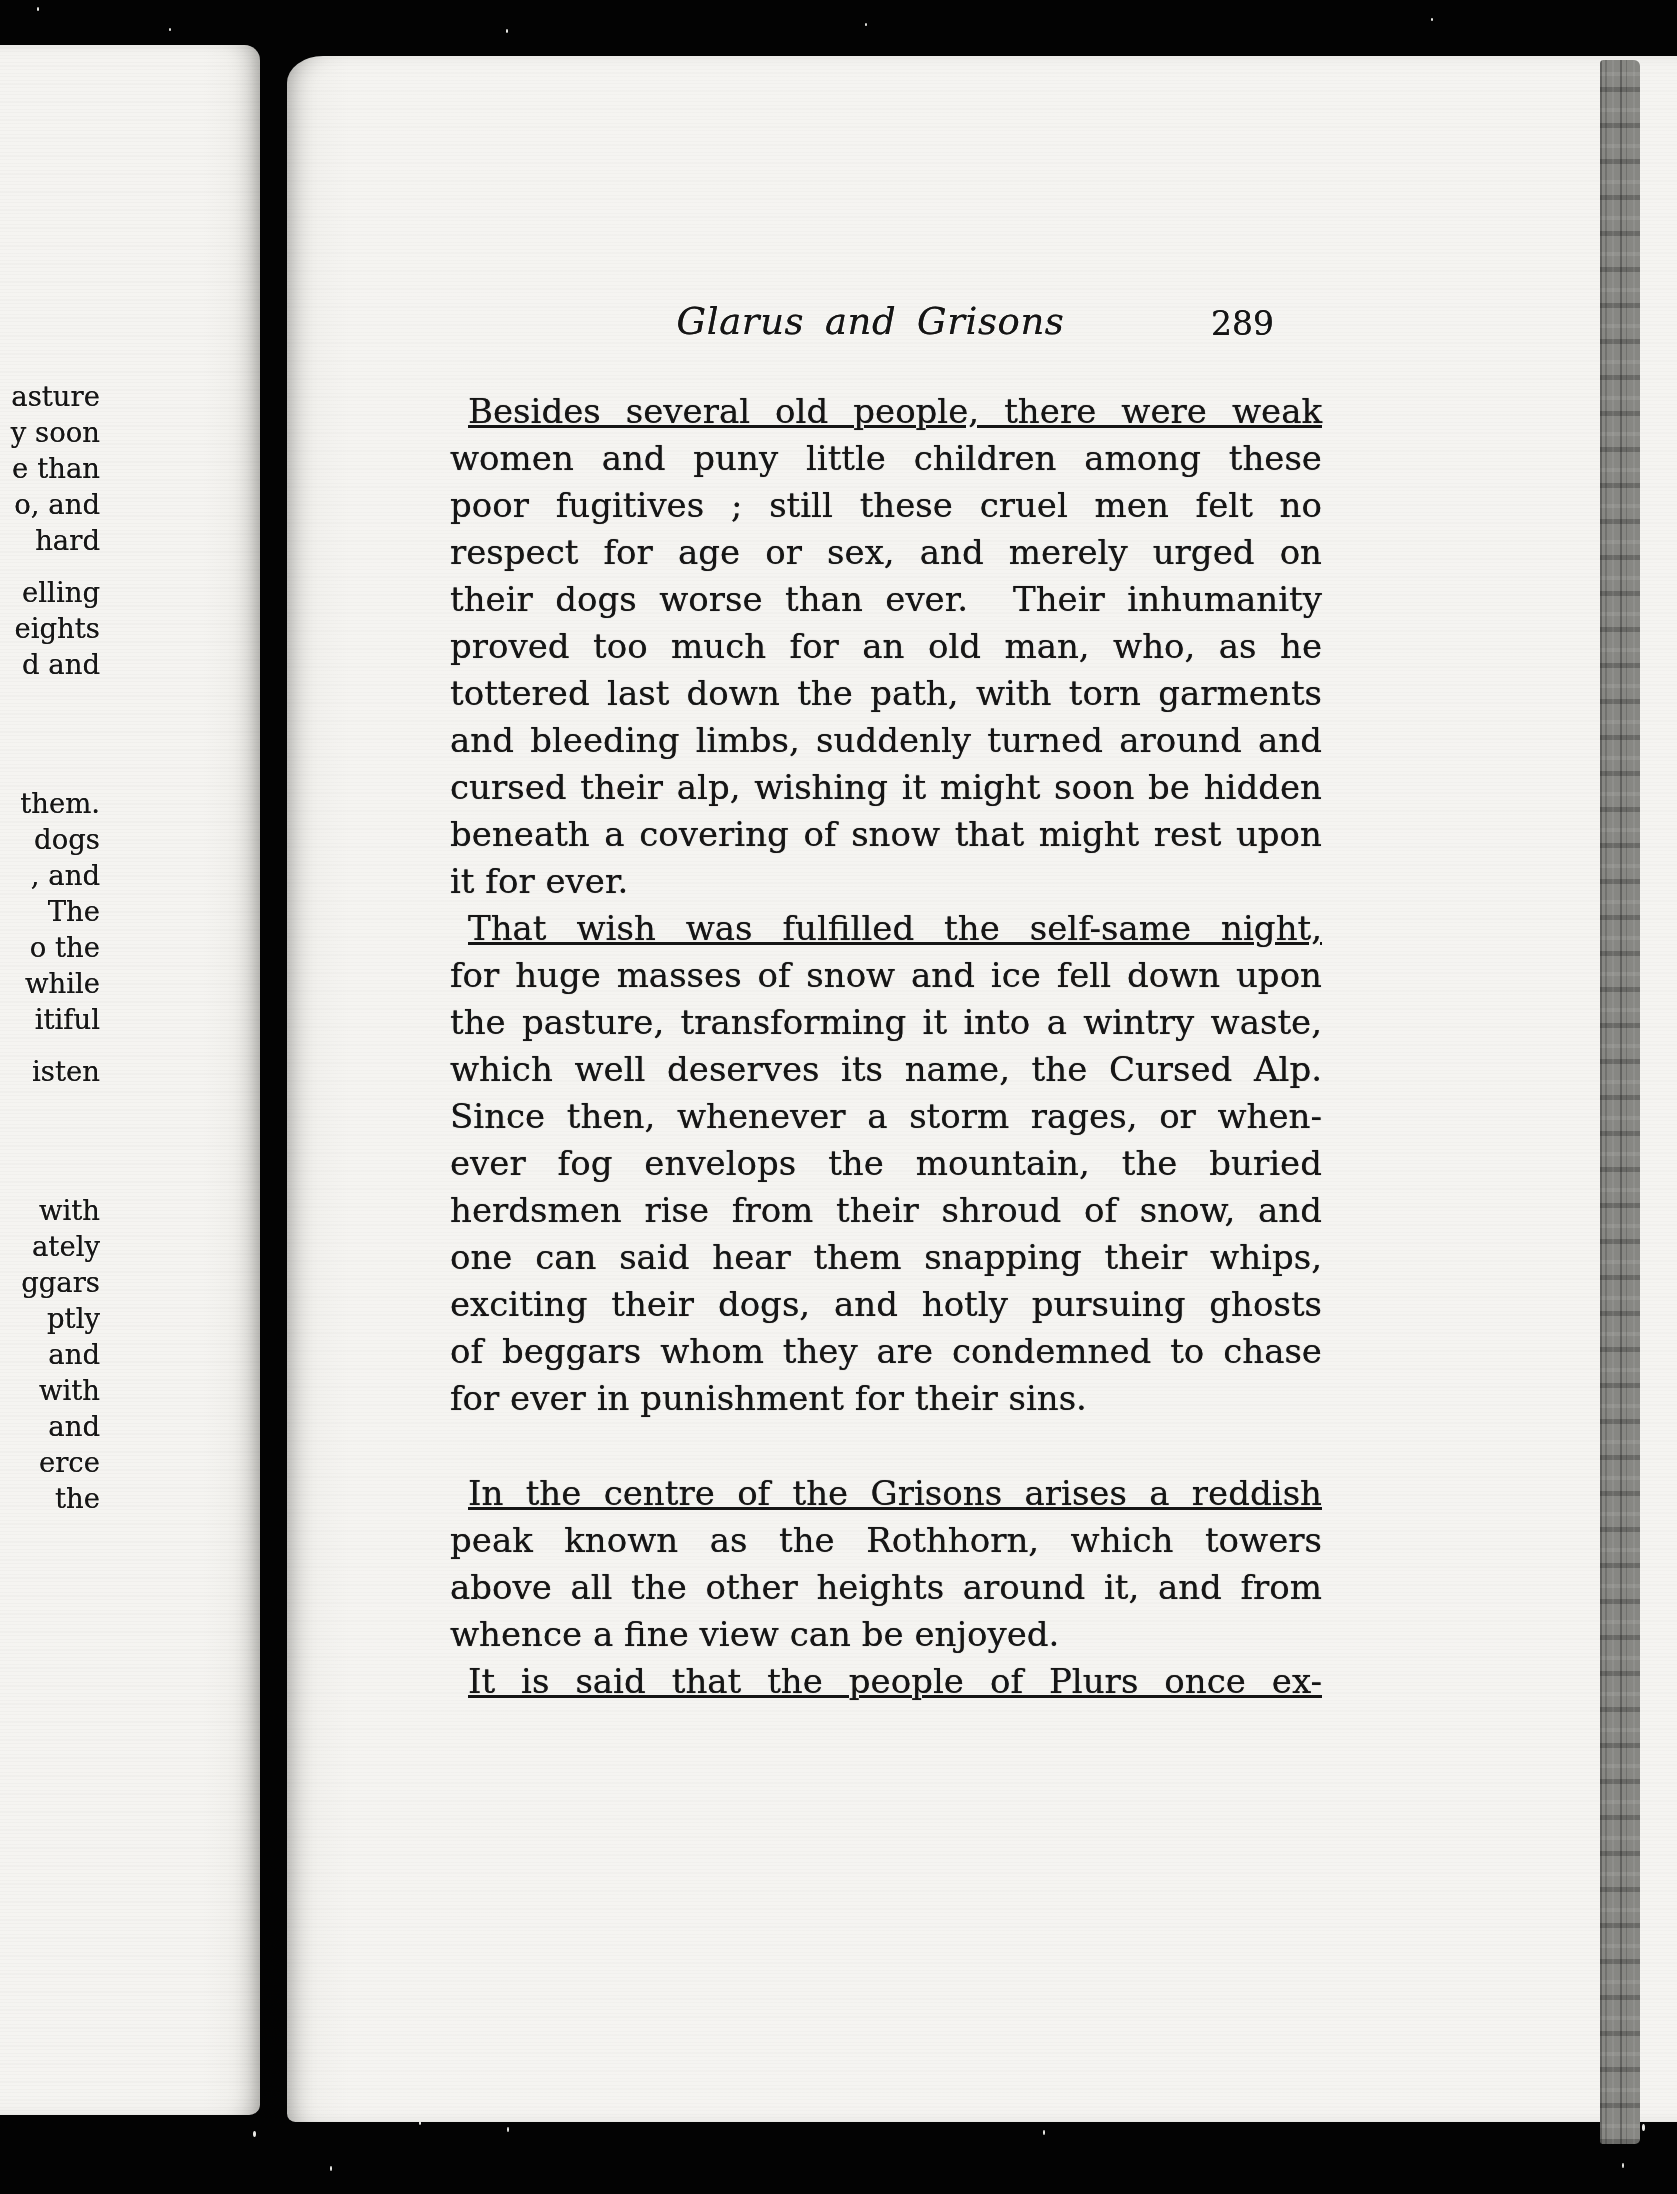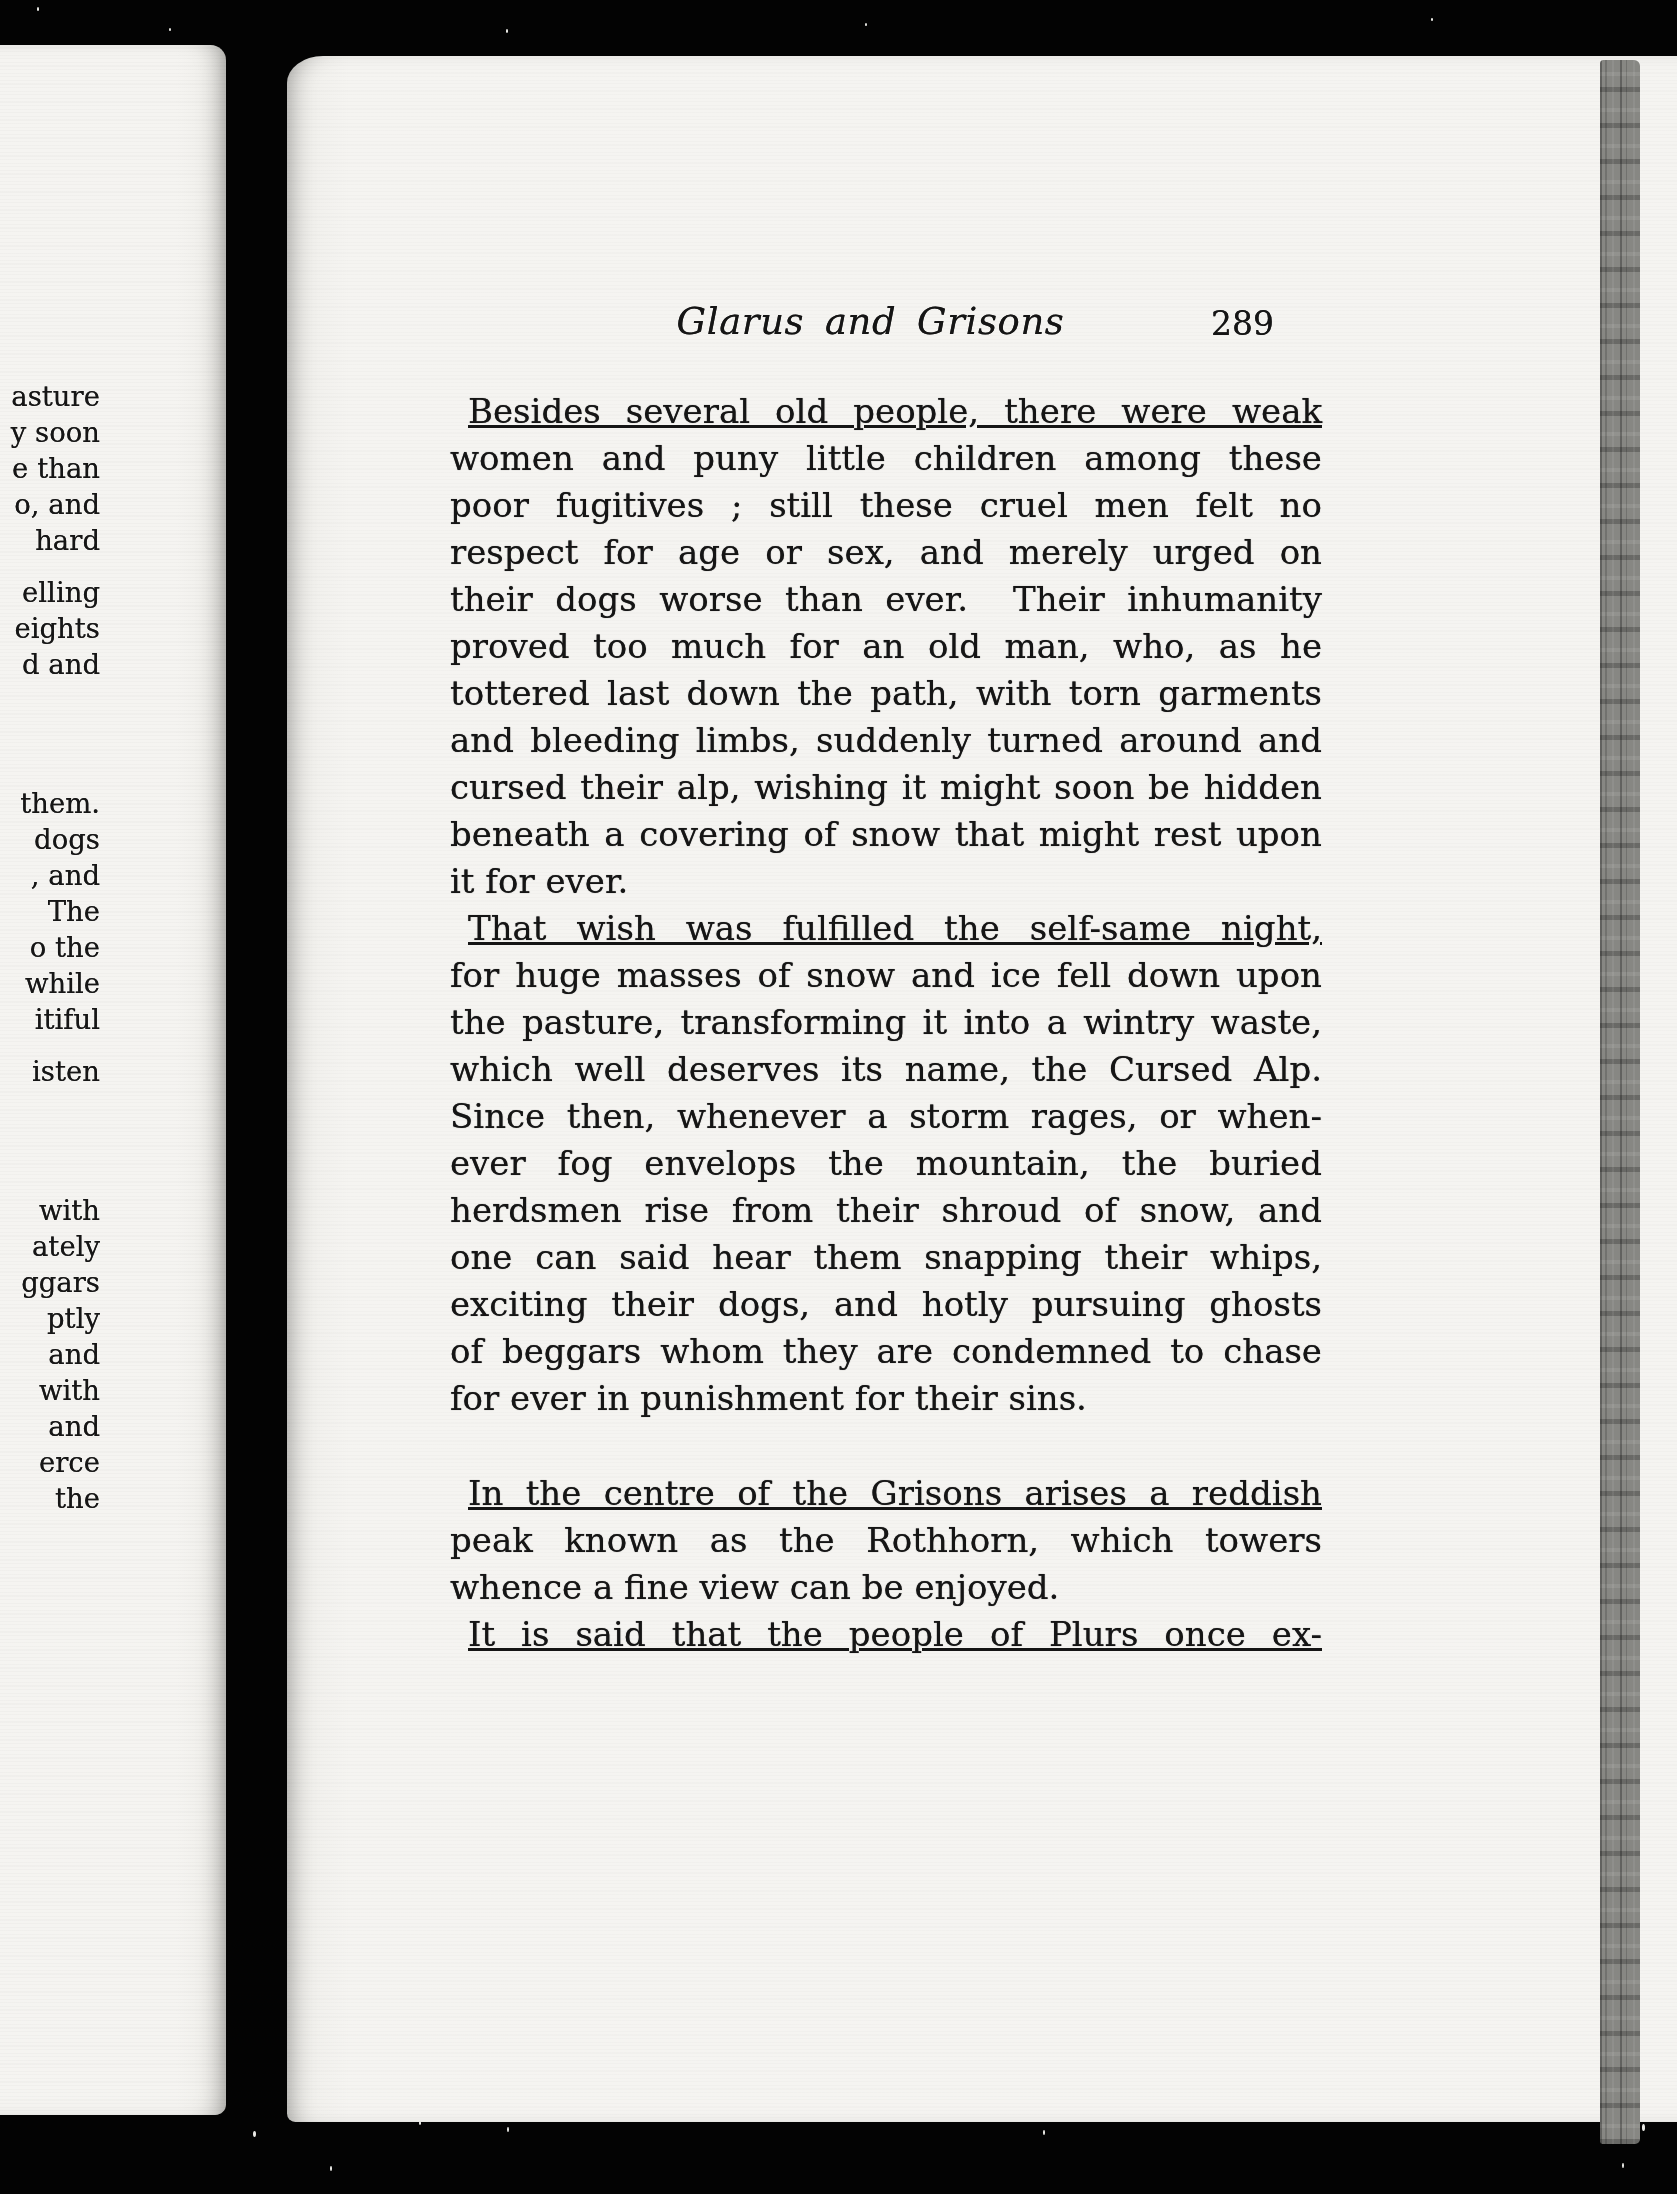--- a/index.html
+++ b/index.html
@@ -14,21 +14,21 @@
     background: #030303;
     overflow: hidden;
     font-family: "DejaVu Serif", serif;
   }
 
   
   .left-page {
     position: absolute;
     left: 0;
     top: 45px;
-    width: 226px;
+    width: 260px;
     height: 2070px;
     background:
       repeating-linear-gradient(0deg, rgba(0,0,0,0.018) 0 1.2px, rgba(0,0,0,0) 1.2px 3.6px),
       linear-gradient(90deg, #f5f4f1 78%, #efeeea 96%, #e8e7e2 100%);
     border-radius: 0 15.5px 10.8px 0;
     box-shadow: inset -18px 0 24px -14.3px rgba(0,0,0,0.35);
   }
   .frag-col {
     position: absolute;
     top: 333px;
@@ -182,20 +182,21 @@
       <div class="line">which well deserves its name, the Cursed Alp.</div>
       <div class="line">Since then, whenever a storm rages, or when-</div>
       <div class="line">ever fog envelops the mountain, the buried</div>
       <div class="line">herdsmen rise from their shroud of snow, and</div>
       <div class="line">one can said hear them snapping their whips,</div>
       <div class="line">exciting their dogs, and hotly pursuing ghosts</div>
       <div class="line">of beggars whom they are condemned to chase</div>
       <div class="line end">for ever in punishment for their sins.</div>
       <div class="line indent sec-gap">In the centre of the Grisons arises a reddish</div>
       <div class="line">peak known as the Rothhorn, which towers</div>
+      <div class="line">above all the other heights around it, and from</div>
       <div class="line end">whence a fine view can be enjoyed.</div>
       <div class="line indent">It is said that the people of Plurs once ex-</div>
     </div>
   </div>
 
   <div class="page-stack"></div>
 
   <div class="speck" style="left:37px;  top:7.2px;   width:2.4px; height:3.6px;"></div>
   <div class="speck" style="left:169px; top:27.5px;   width:1.8px; height:3px;"></div>
   <div class="speck" style="left:506px; top:29px;   width:1.8px; height:3.6px;"></div>

